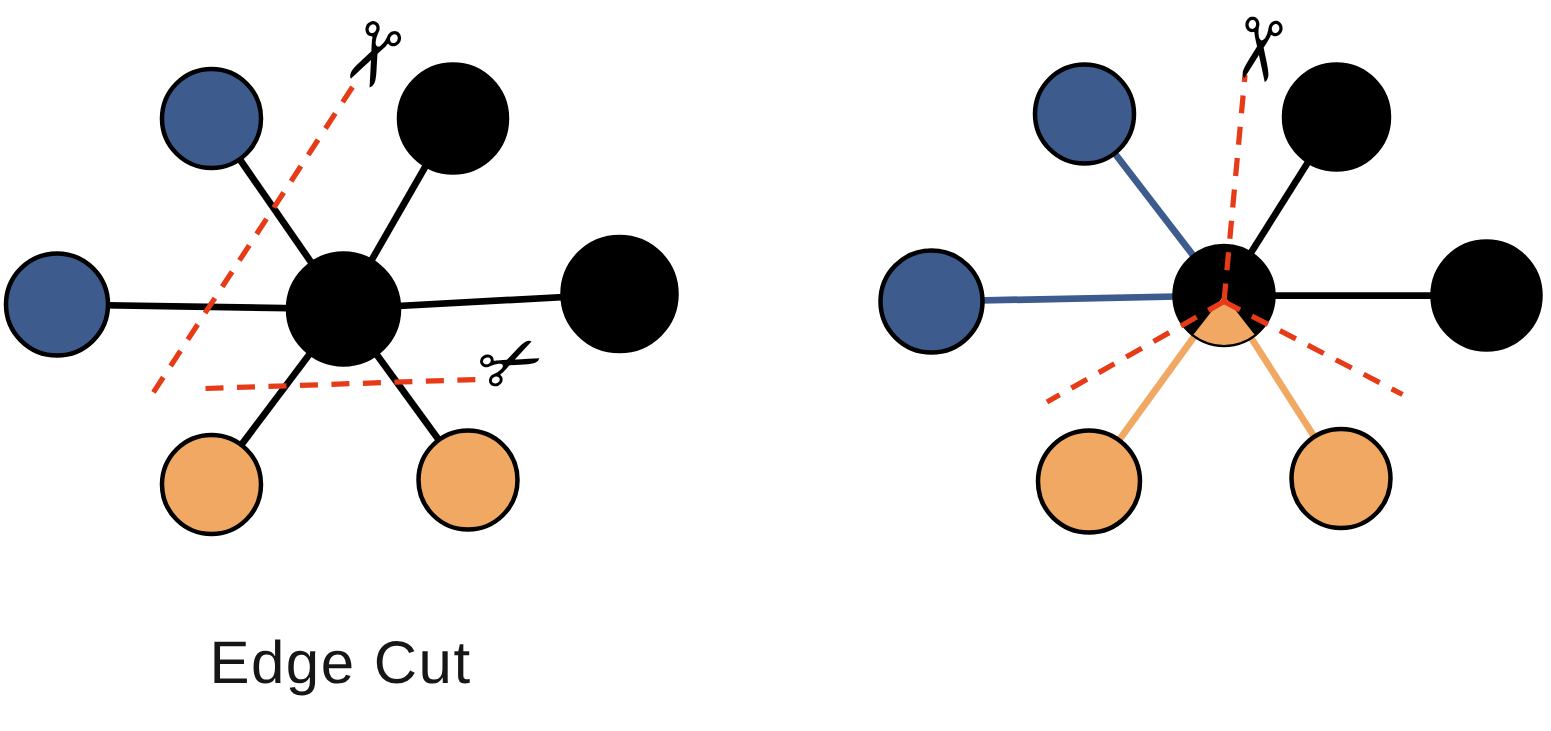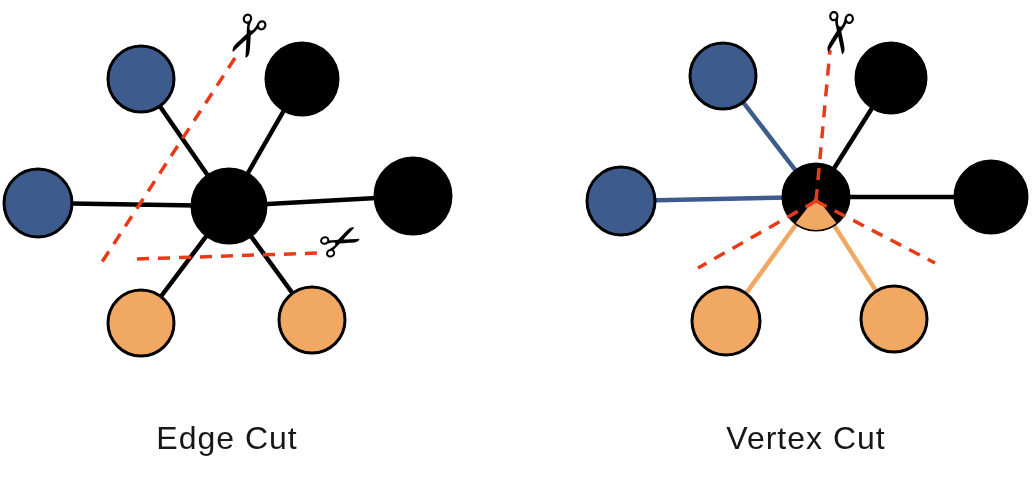--- a/index.html
+++ b/index.html
@@ -17,21 +17,21 @@
   }
   #diagram-svg {
     position: absolute;
     left: 0;
     top: 0;
     display: block;
   }
   .caption {
     position: absolute;
     top: 420px;
-    font-size: 32px;
+    font-size: 40px;
     font-weight: 400;
     letter-spacing: 1px;
     color: #161616;
     text-align: center;
   }
   .caption.left  { left: 102px; width: 250px; }
   .caption.right { left: 666px; width: 280px; }
 </style>
 </head>
 <body>
@@ -72,14 +72,13 @@
         <circle cx="894" cy="319" r="33" fill="#f0a863" stroke="#000000" stroke-width="3"></circle>
         <circle cx="816" cy="197" r="33" fill="#000000" stroke="#000000" stroke-width="3"></circle>
         <path d="M 816 197 L 836.3168286857467 223.00435486902182 A 33 33 0 0 1 795.6831713142533 223.00435486902182 Z" fill="#f0a863"></path>
         <line x1="816" y1="201" x2="830" y2="50" stroke="#e73b17" stroke-width="3.5" stroke-dasharray="12 9" stroke-linecap="butt"></line>
         <line x1="816" y1="201" x2="698" y2="268" stroke="#e73b17" stroke-width="3.5" stroke-dasharray="12 9" stroke-linecap="butt"></line>
         <line x1="816" y1="201" x2="935" y2="263" stroke="#e73b17" stroke-width="3.5" stroke-dasharray="12 9" stroke-linecap="butt"></line>
         <text transform="translate(838 33) rotate(100)" font-size="56" font-family="&quot;DejaVu Sans&quot;, sans-serif" fill="#000000" text-anchor="middle" dominant-baseline="central">✂</text>
       </g>
     </svg>
   <div class="caption left">Edge Cut</div>
-  <div class="caption right">Vertex Cut</div>
 </div>
 
 </body></html>

